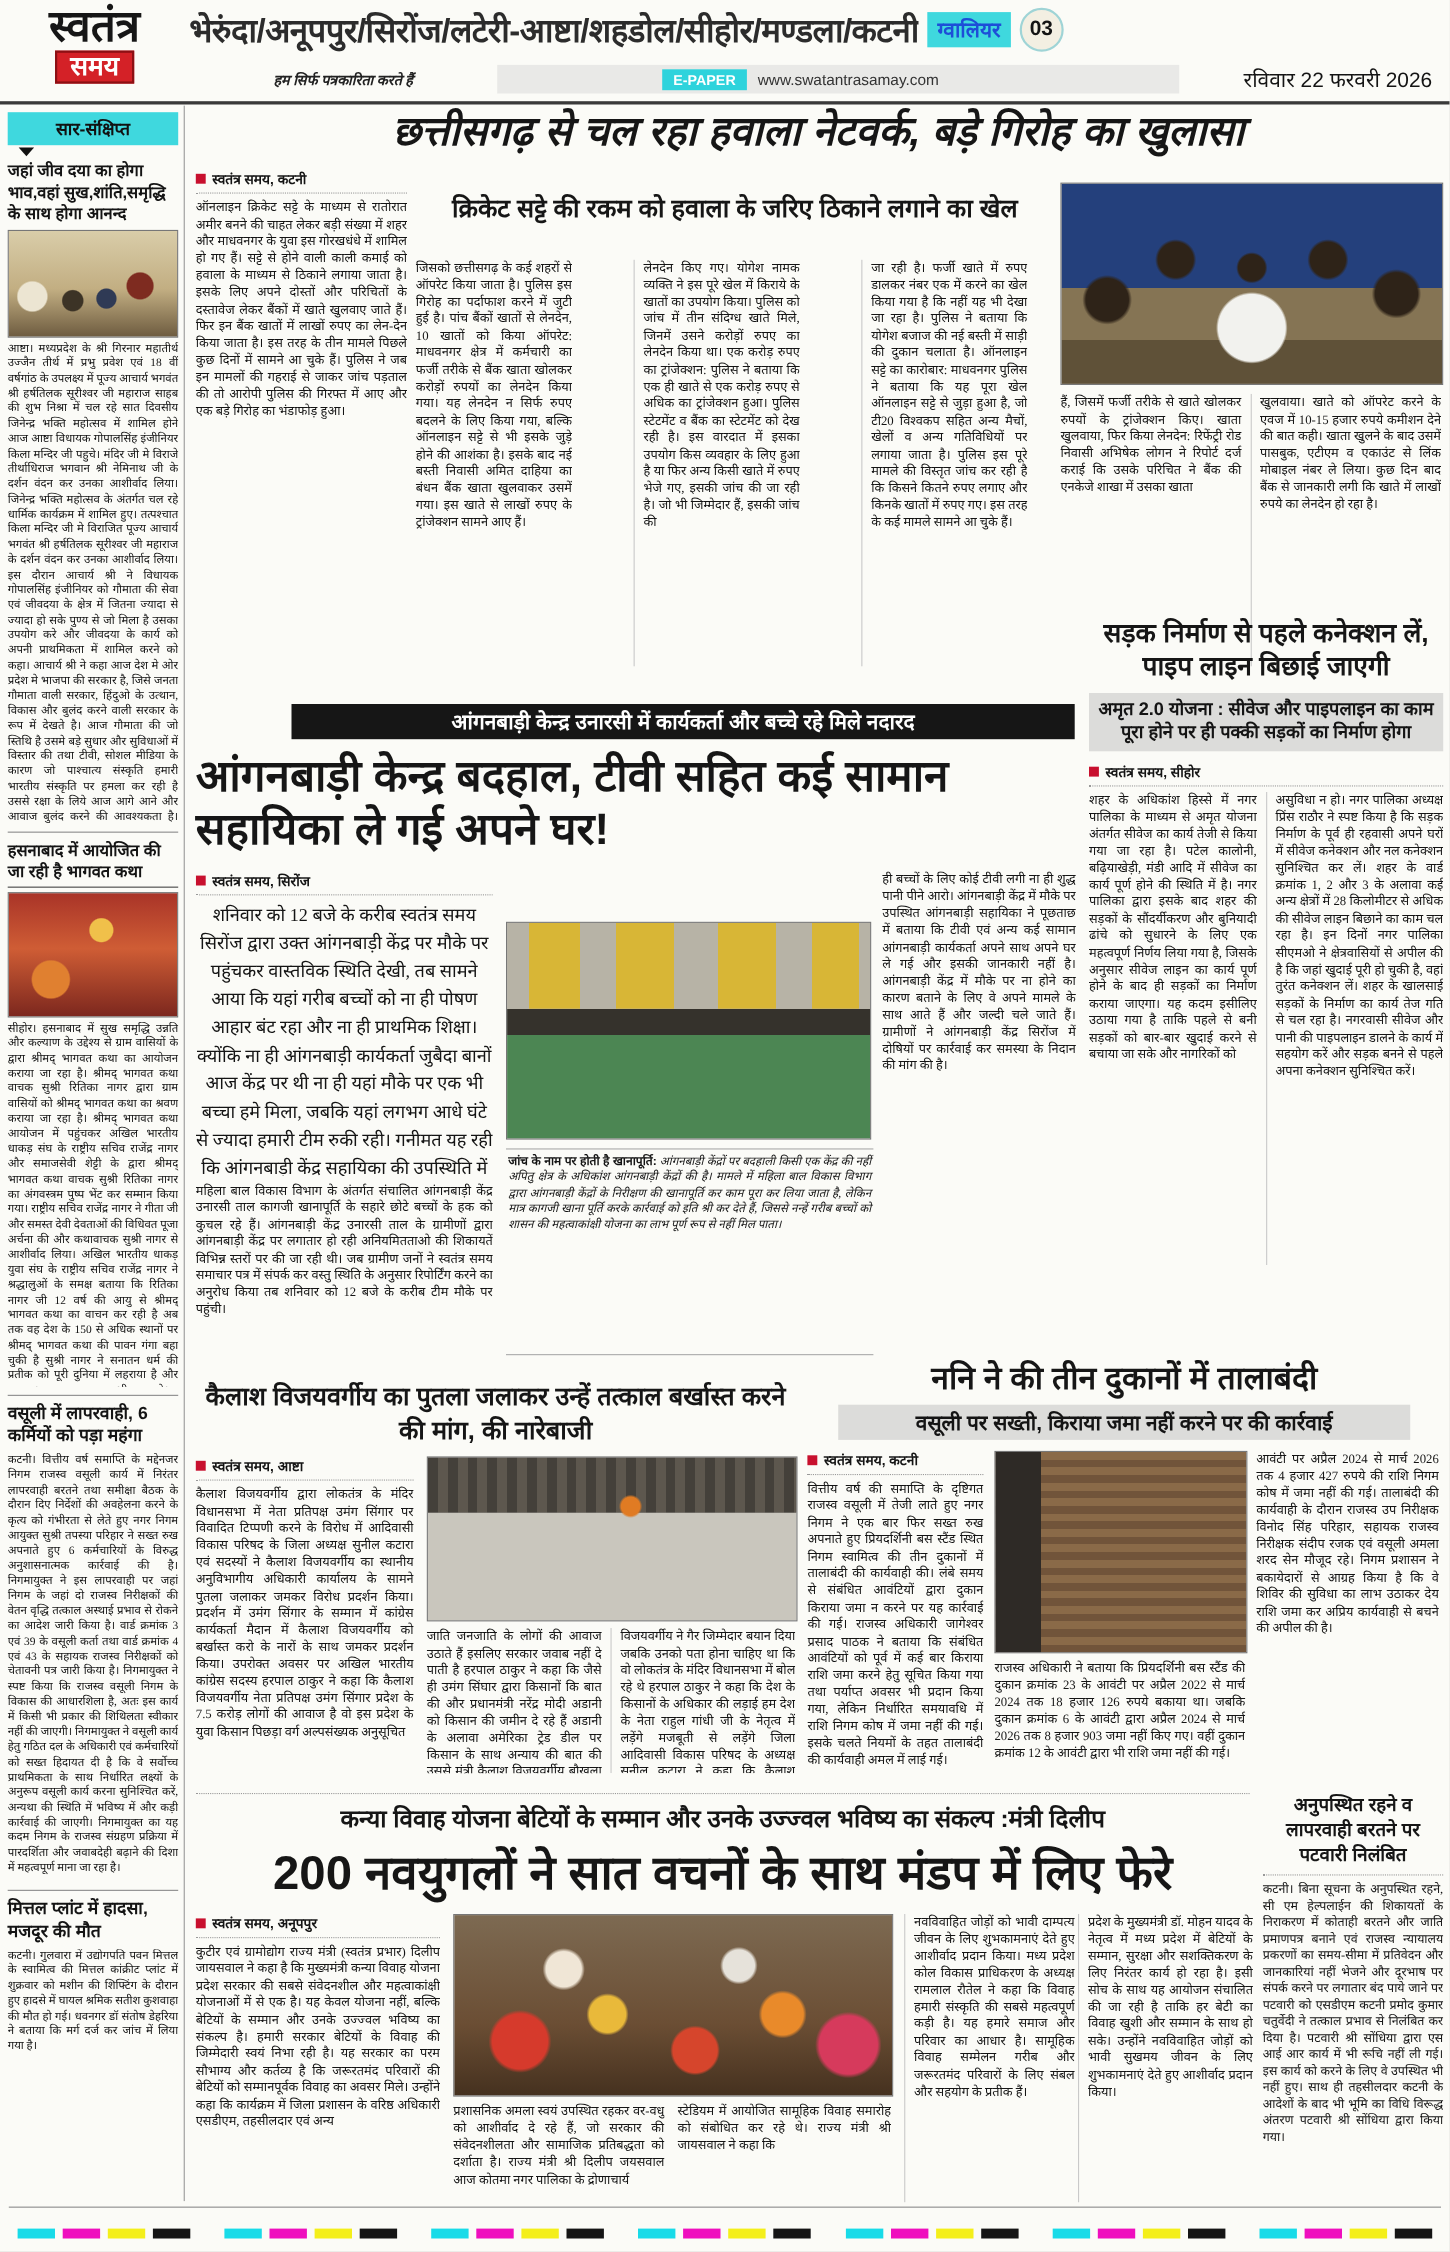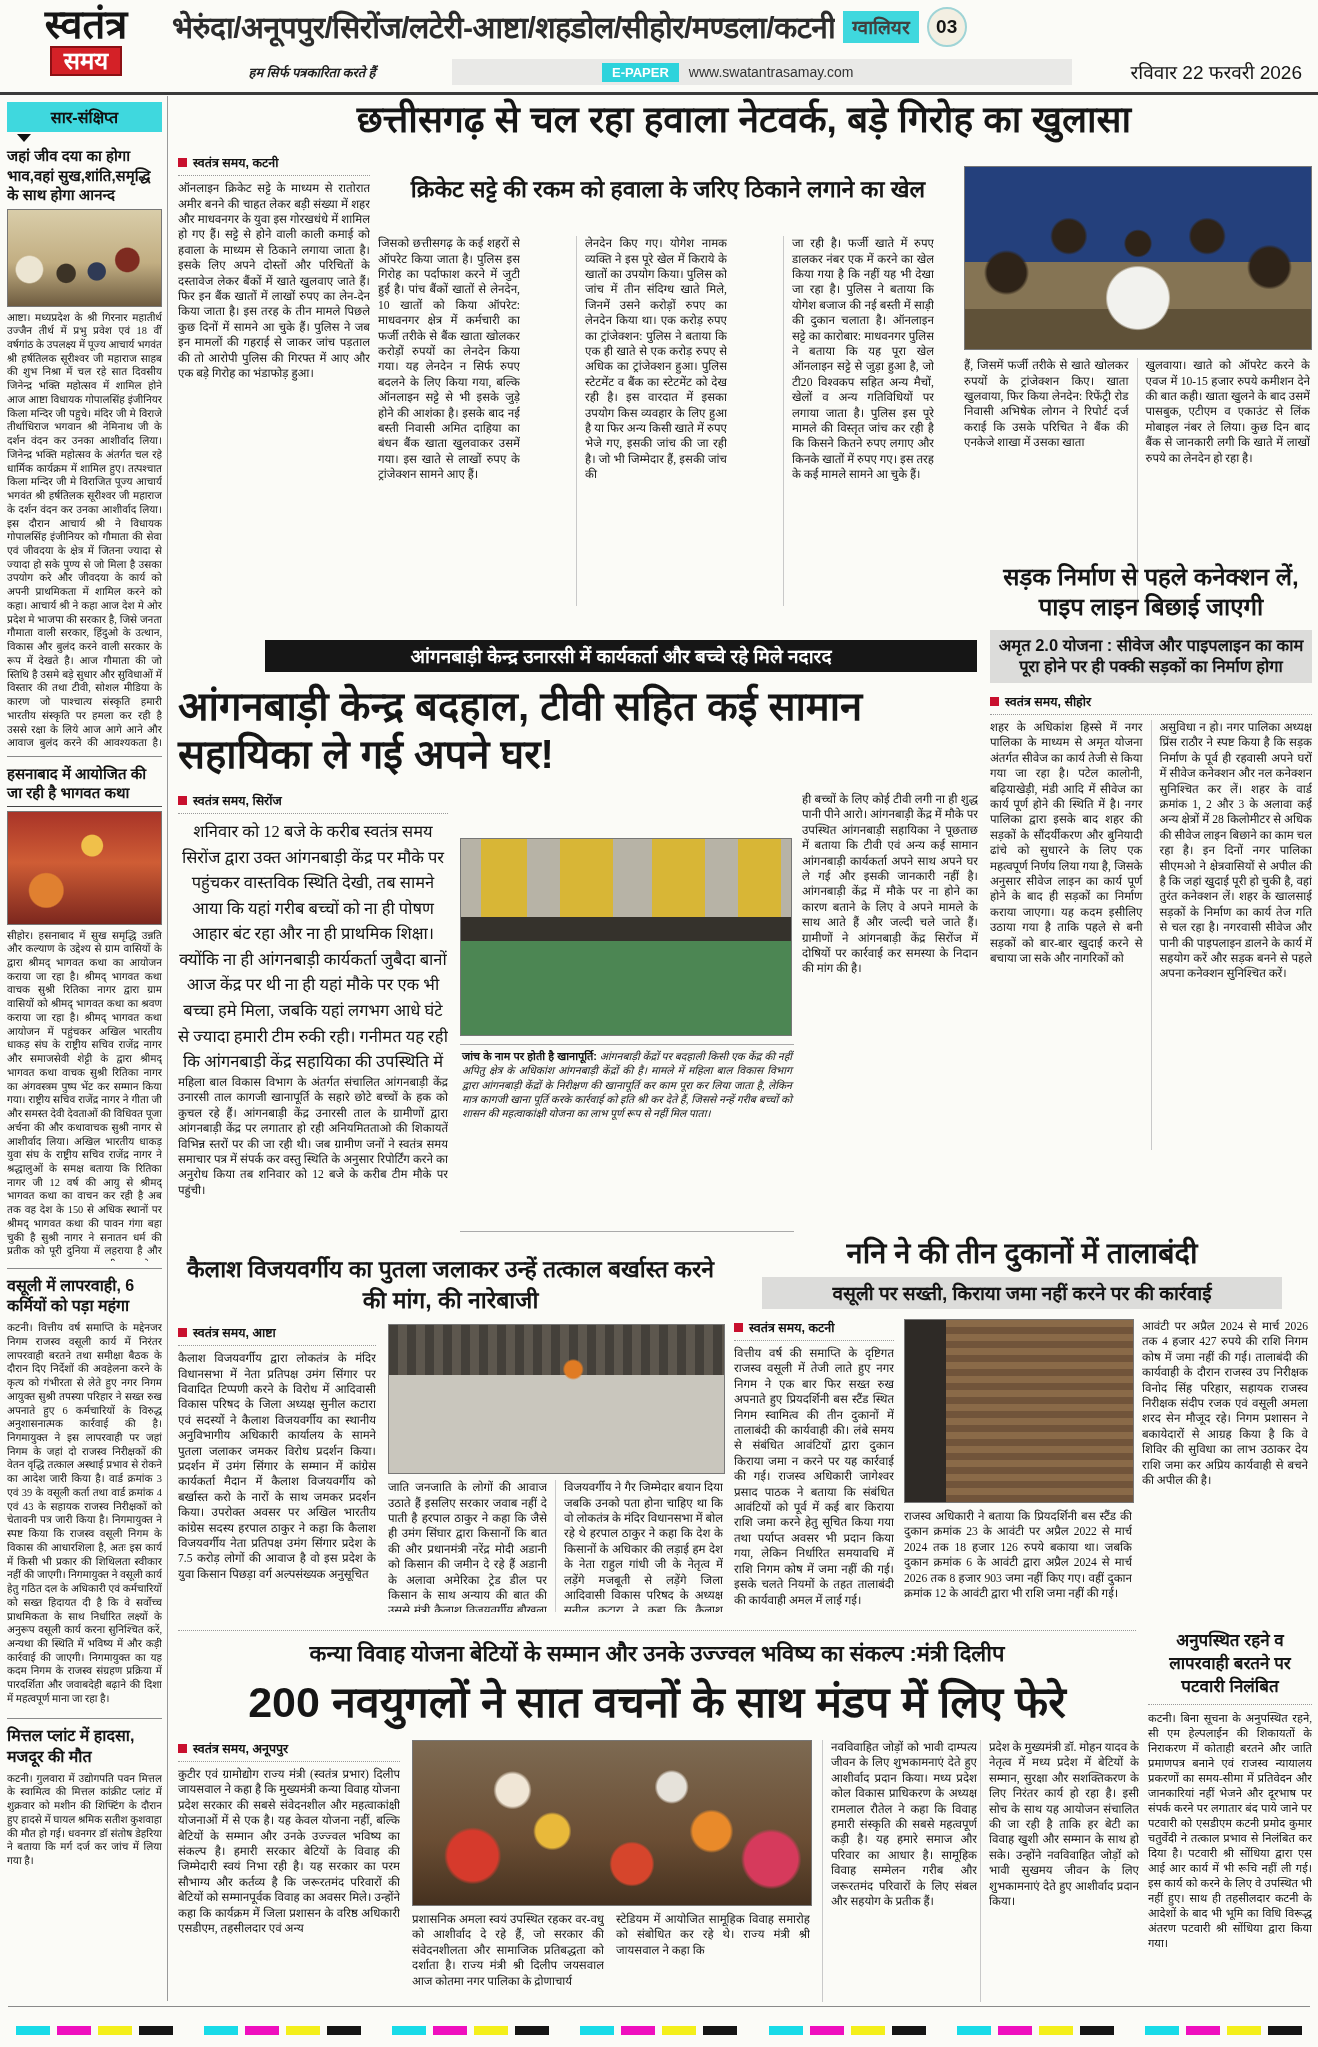--- a/index.html
+++ b/index.html
@@ -7,21 +7,21 @@
         font-family:"Liberation Serif",serif;color:#141414;overflow:hidden;}
   
   .masthead{position:absolute;top:0;left:0;width:1318px;height:92px;border-bottom:3px solid #3a3a3a;background:#fbfbf7;}
   .logo{position:absolute;left:10px;top:4px;width:152px;text-align:center;}
   .logo-top{font-family:"Liberation Sans",sans-serif;font-weight:900;font-size:40px;line-height:1.0;color:#161616;}
   .logo-bottom{display:inline-block;margin-top:2px;background:#d42127;border:2px solid #8c1014;color:#fff;
         font-family:"Liberation Sans",sans-serif;font-weight:900;font-size:24px;line-height:1.1;padding:0 12px;}
   .districts-row{position:absolute;left:172px;top:6px;width:1140px;display:flex;align-items:center;gap:8px;}
   .districts{font-family:"Liberation Sans",sans-serif;font-weight:900;font-size:30px;color:#2c2c2c;
         letter-spacing:-0.5px;white-space:nowrap;overflow:hidden;}
-  .edition-badge{background:#3fd8de;color:#404040;font-family:"Liberation Sans",sans-serif;font-weight:900;
+  .edition-badge{background:#3fd8de;color:#1d4ed8;font-family:"Liberation Sans",sans-serif;font-weight:900;
         font-size:19px;padding:3px 9px;white-space:nowrap;}
   .page-circle{flex:0 0 auto;width:36px;height:36px;border-radius:50%;background:#f3efe2;border:2px solid #9fd4d6;
         display:flex;align-items:center;justify-content:center;font-family:"Liberation Sans",sans-serif;
         font-weight:900;font-size:19px;}
   .meta-row{position:absolute;left:172px;top:58px;width:1136px;height:28px;display:flex;align-items:center;}
   .tagline{font-style:italic;font-size:13px;font-weight:bold;width:280px;color:#222;text-align:center;}
   .epaper-bar{flex:1;background:#e9e9e7;height:26px;display:flex;align-items:center;gap:10px;padding-left:150px;}
   .epaper-badge{background:#2ed3dc;color:#fff;font-family:"Liberation Sans",sans-serif;font-weight:bold;
         font-size:13px;padding:2px 10px;}
   .website{font-family:"Liberation Sans",sans-serif;font-size:14px;color:#333;}
@@ -153,21 +153,21 @@
 
     <div>
       <div class="sb-head" style="font-size:16px">मित्तल प्लांट में हादसा, मजदूर की मौत</div>
       <div class="sb-body" style="height:120px;">कटनी। गुलवारा में उद्योगपति पवन मित्तल के स्वामित्व की मित्तल कांक्रीट प्लांट में शुक्रवार को मशीन की शिफ्टिंग के दौरान हुए हादसे में घायल श्रमिक सतीश कुशवाहा की मौत हो गई। धवनगर डॉ संतोष डेहरिया ने बताया कि मर्ग दर्ज कर जांच में लिया गया है।</div>
     </div>
   </aside>
 
   <main class="main">
 
     <section class="blk" style="left:8px;top:4px;width:1132px;height:534px;">
-      <div class="hl" style="font-size:37px;text-align:center;line-height:1.3;">छत्तीसगढ़ से चल रहा हवाला नेटवर्क, बड़े गिरोह का खुलासा</div>
+      <div class="hl" style="font-size:37px;text-align:center;line-height:1.3;font-style:italic;">छत्तीसगढ़ से चल रहा हवाला नेटवर्क, बड़े गिरोह का खुलासा</div>
       <div style="position:relative;height:462px;margin-top:6px;">
         <div style="position:absolute;left:0;top:4px;width:192px;height:450px;">
           <div class="byline">
             <span class="bullet"></span>
             <span>स्वतंत्र समय, कटनी</span>
           </div>
           <div class="btxt" style="height:400px;">ऑनलाइन क्रिकेट सट्टे के माध्यम से रातोरात अमीर बनने की चाहत लेकर बड़ी संख्या में शहर और माधवनगर के युवा इस गोरखधंधे में शामिल हो गए हैं। सट्टे से होने वाली काली कमाई को हवाला के माध्यम से ठिकाने लगाया जाता है। इसके लिए अपने दोस्तों और परिचितों के दस्तावेज लेकर बैंकों में खाते खुलवाए जाते हैं। फिर इन बैंक खातों में लाखों रुपए का लेन-देन किया जाता है। इस तरह के तीन मामले पिछले कुछ दिनों में सामने आ चुके हैं। पुलिस ने जब इन मामलों की गहराई से जाकर जांच पड़ताल की तो आरोपी पुलिस की गिरफ्त में आए और एक बड़े गिरोह का भंडाफोड़ हुआ।</div>
         </div>
         <div class="hl" style="position:absolute;left:212px;top:22px;width:556px;font-size:23px;text-align:center;">क्रिकेट सट्टे की रकम को हवाला के जरिए ठिकाने लगाने का खेल</div>
         <div class="cols" style="position:absolute;left:200px;top:86px;width:556px;height:370px;gap:48px;">

